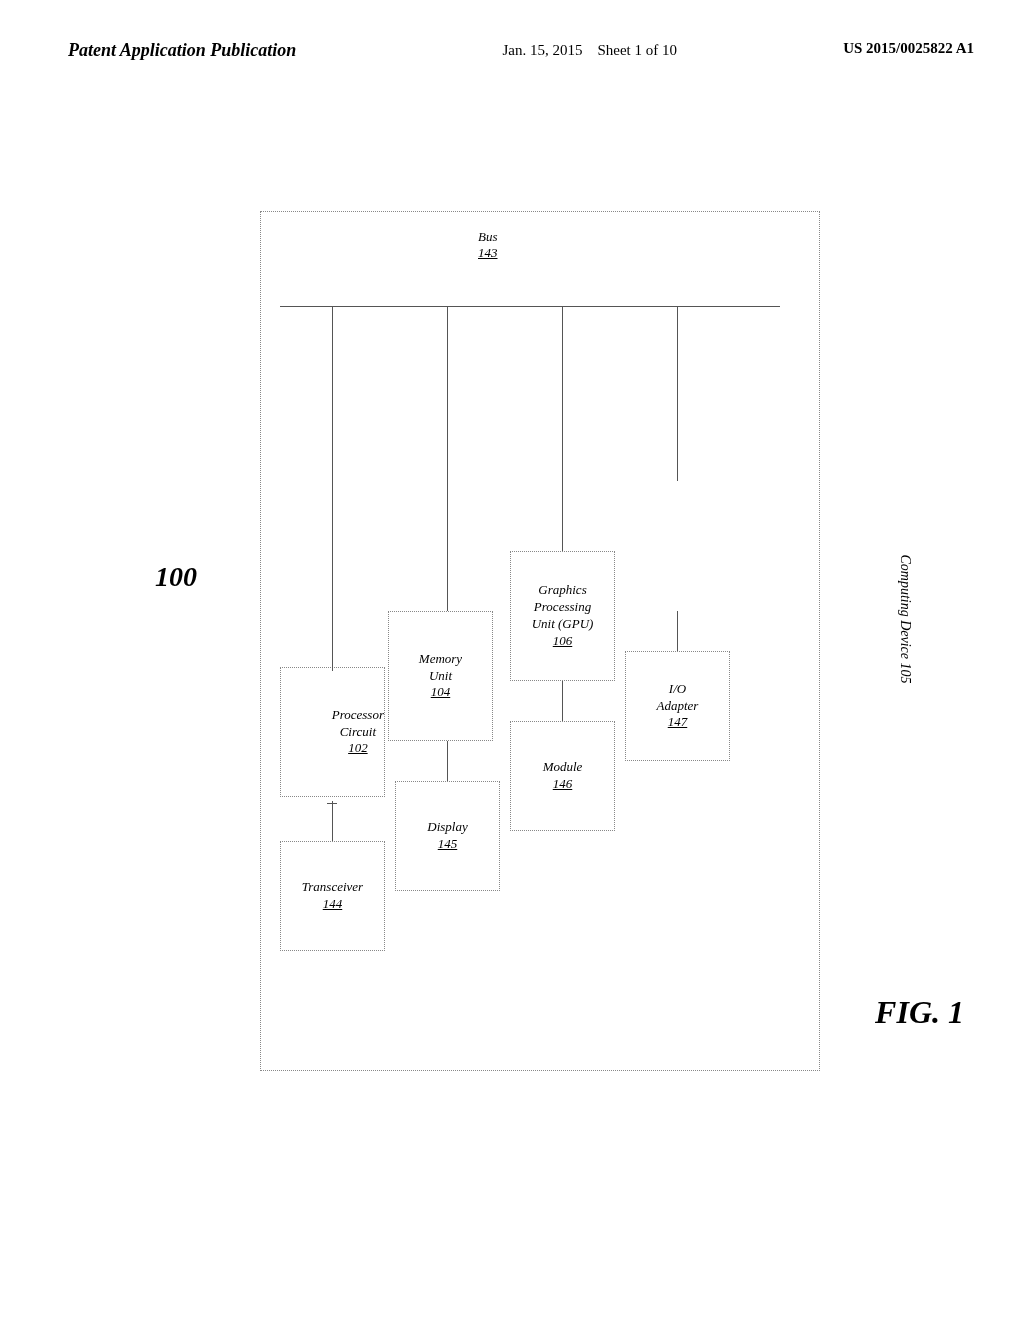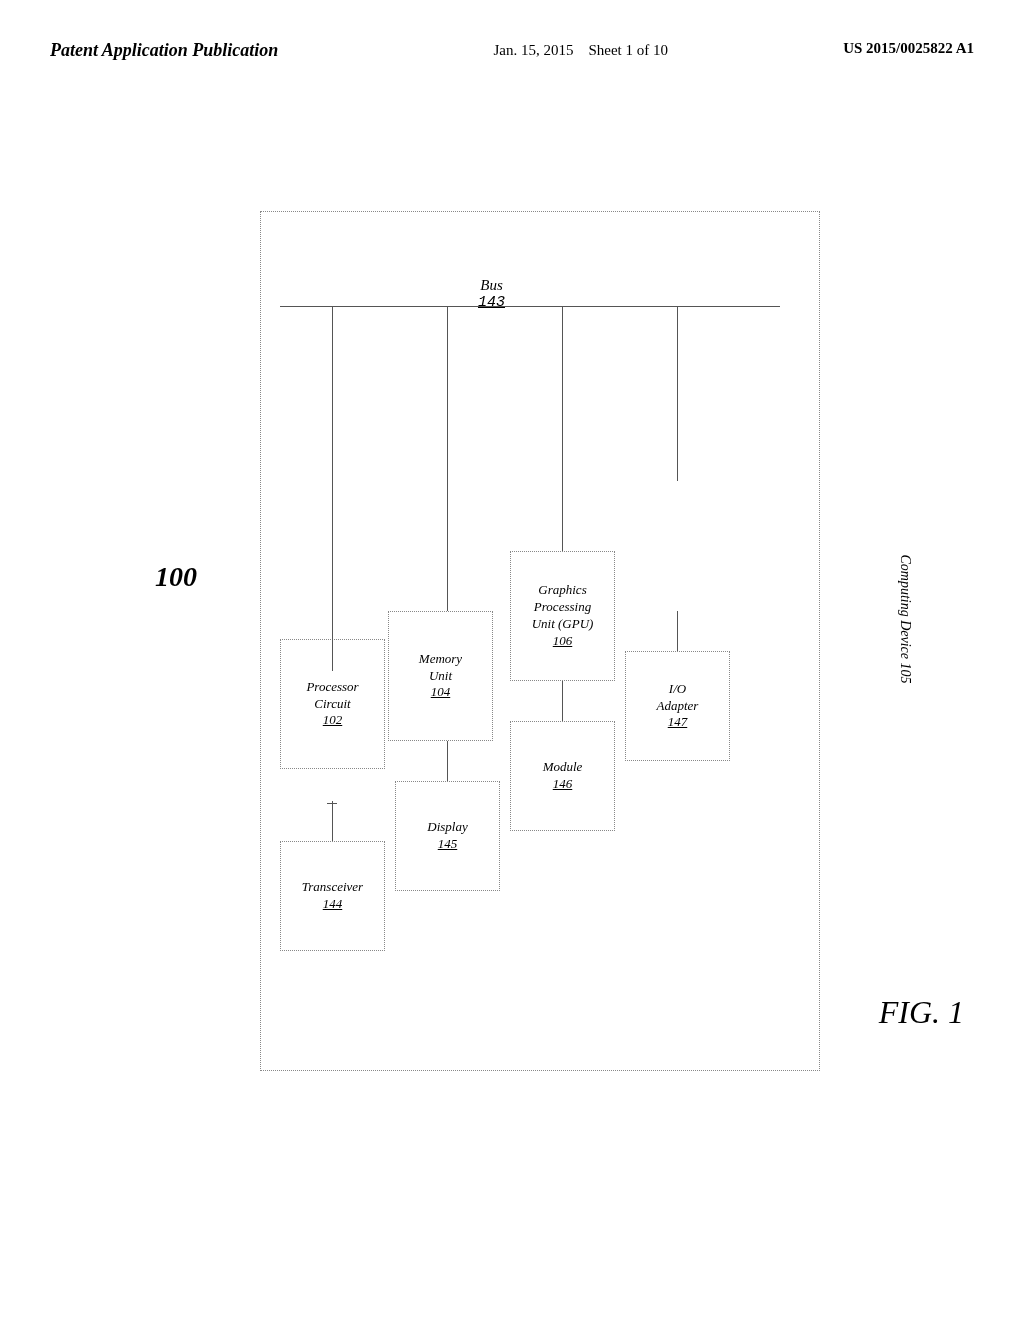--- a/index.html
+++ b/index.html
@@ -16,20 +16,21 @@
     .header {
       display: flex;
       justify-content: space-between;
       align-items: flex-start;
       padding: 40px 50px 20px 50px;
     }
     .header-left {
       font-size: 18px;
       font-weight: bold;
       font-style: italic;
+      margin-left: 18px;
     }
     .header-center {
       font-size: 15px;
       text-align: center;
       line-height: 1.4;
       margin-left: 40px;
     }
     .header-right {
       font-size: 15px;
       font-weight: bold;
@@ -52,21 +53,21 @@
       font-weight: bold;
       font-style: italic;
     }
 
     
     .fig-label {
       position: absolute;
       right: 60px;
       bottom: 200px;
       font-size: 32px;
-      font-weight: normal;
+      font-weight: bold;
       font-style: italic;
     }
 
     
     .outer-box {
       position: absolute;
       left: 260px;
       top: 130px;
       width: 560px;
       height: 860px;
@@ -83,29 +84,27 @@
       transform: rotate(90deg);
       transform-origin: center center;
       white-space: nowrap;
     }
 
     
     .bus-label {
       position: absolute;
       left: 478px;
       top: 148px;
-      font-size: 15px;
+      font-size: 13px;
       font-style: italic;
       text-align: center;
-      margin-top: 48px;
     }
     .bus-label .num {
       text-decoration: underline;
       display: block;
-      font-family: Liberation Mono, monospace;
     }
 
     
     .bus-line {
       position: absolute;
       left: 280px;
       top: 225px;
       width: 500px;
       height: 1px;
       background: #555;
@@ -170,21 +169,21 @@
     <span>Computing Device 105</span>
   </div>
 
   <div class="bus-label">
     <span>Bus</span>
     <span class="num">143</span>
   </div>
 
   <div class="bus-line"></div>
 
-  <div class="component-box" style="left: 280px; top: 558px; width: 105px; height: 130px;">
+  <div class="component-box" style="left: 280px; top: 586px; width: 105px; height: 130px; justify-content: flex-end;">
     <div class="label">
       <em>Processor<br>Circuit</em>
       <span class="num">102</span>
     </div>
   </div>
 
   <div class="component-box" style="left: 388px; top: 530px; width: 105px; height: 130px;">
     <div class="label">
       <em>Memory<br>Unit</em>
       <span class="num">104</span>

